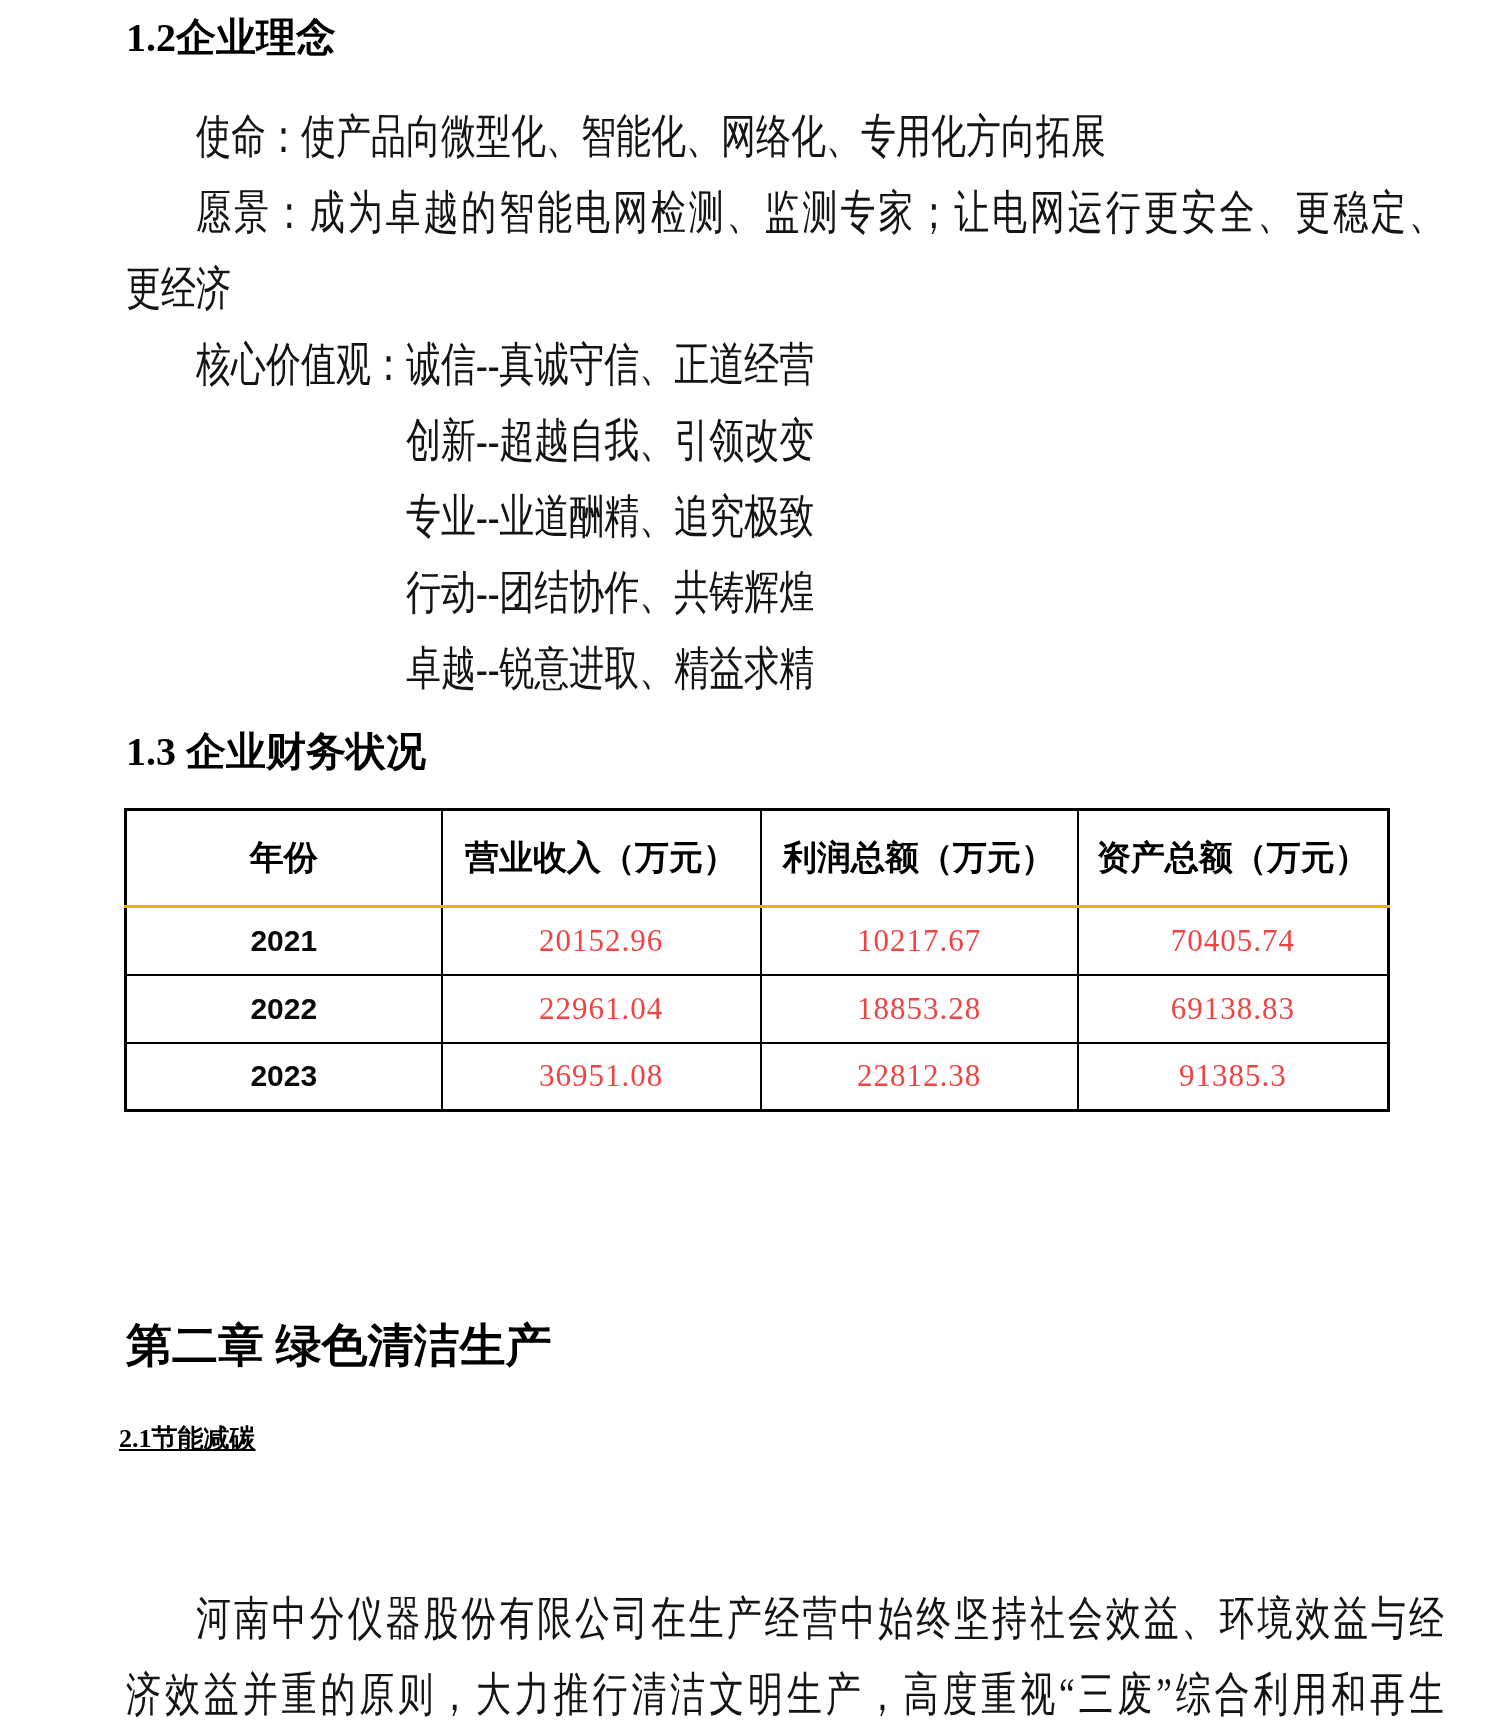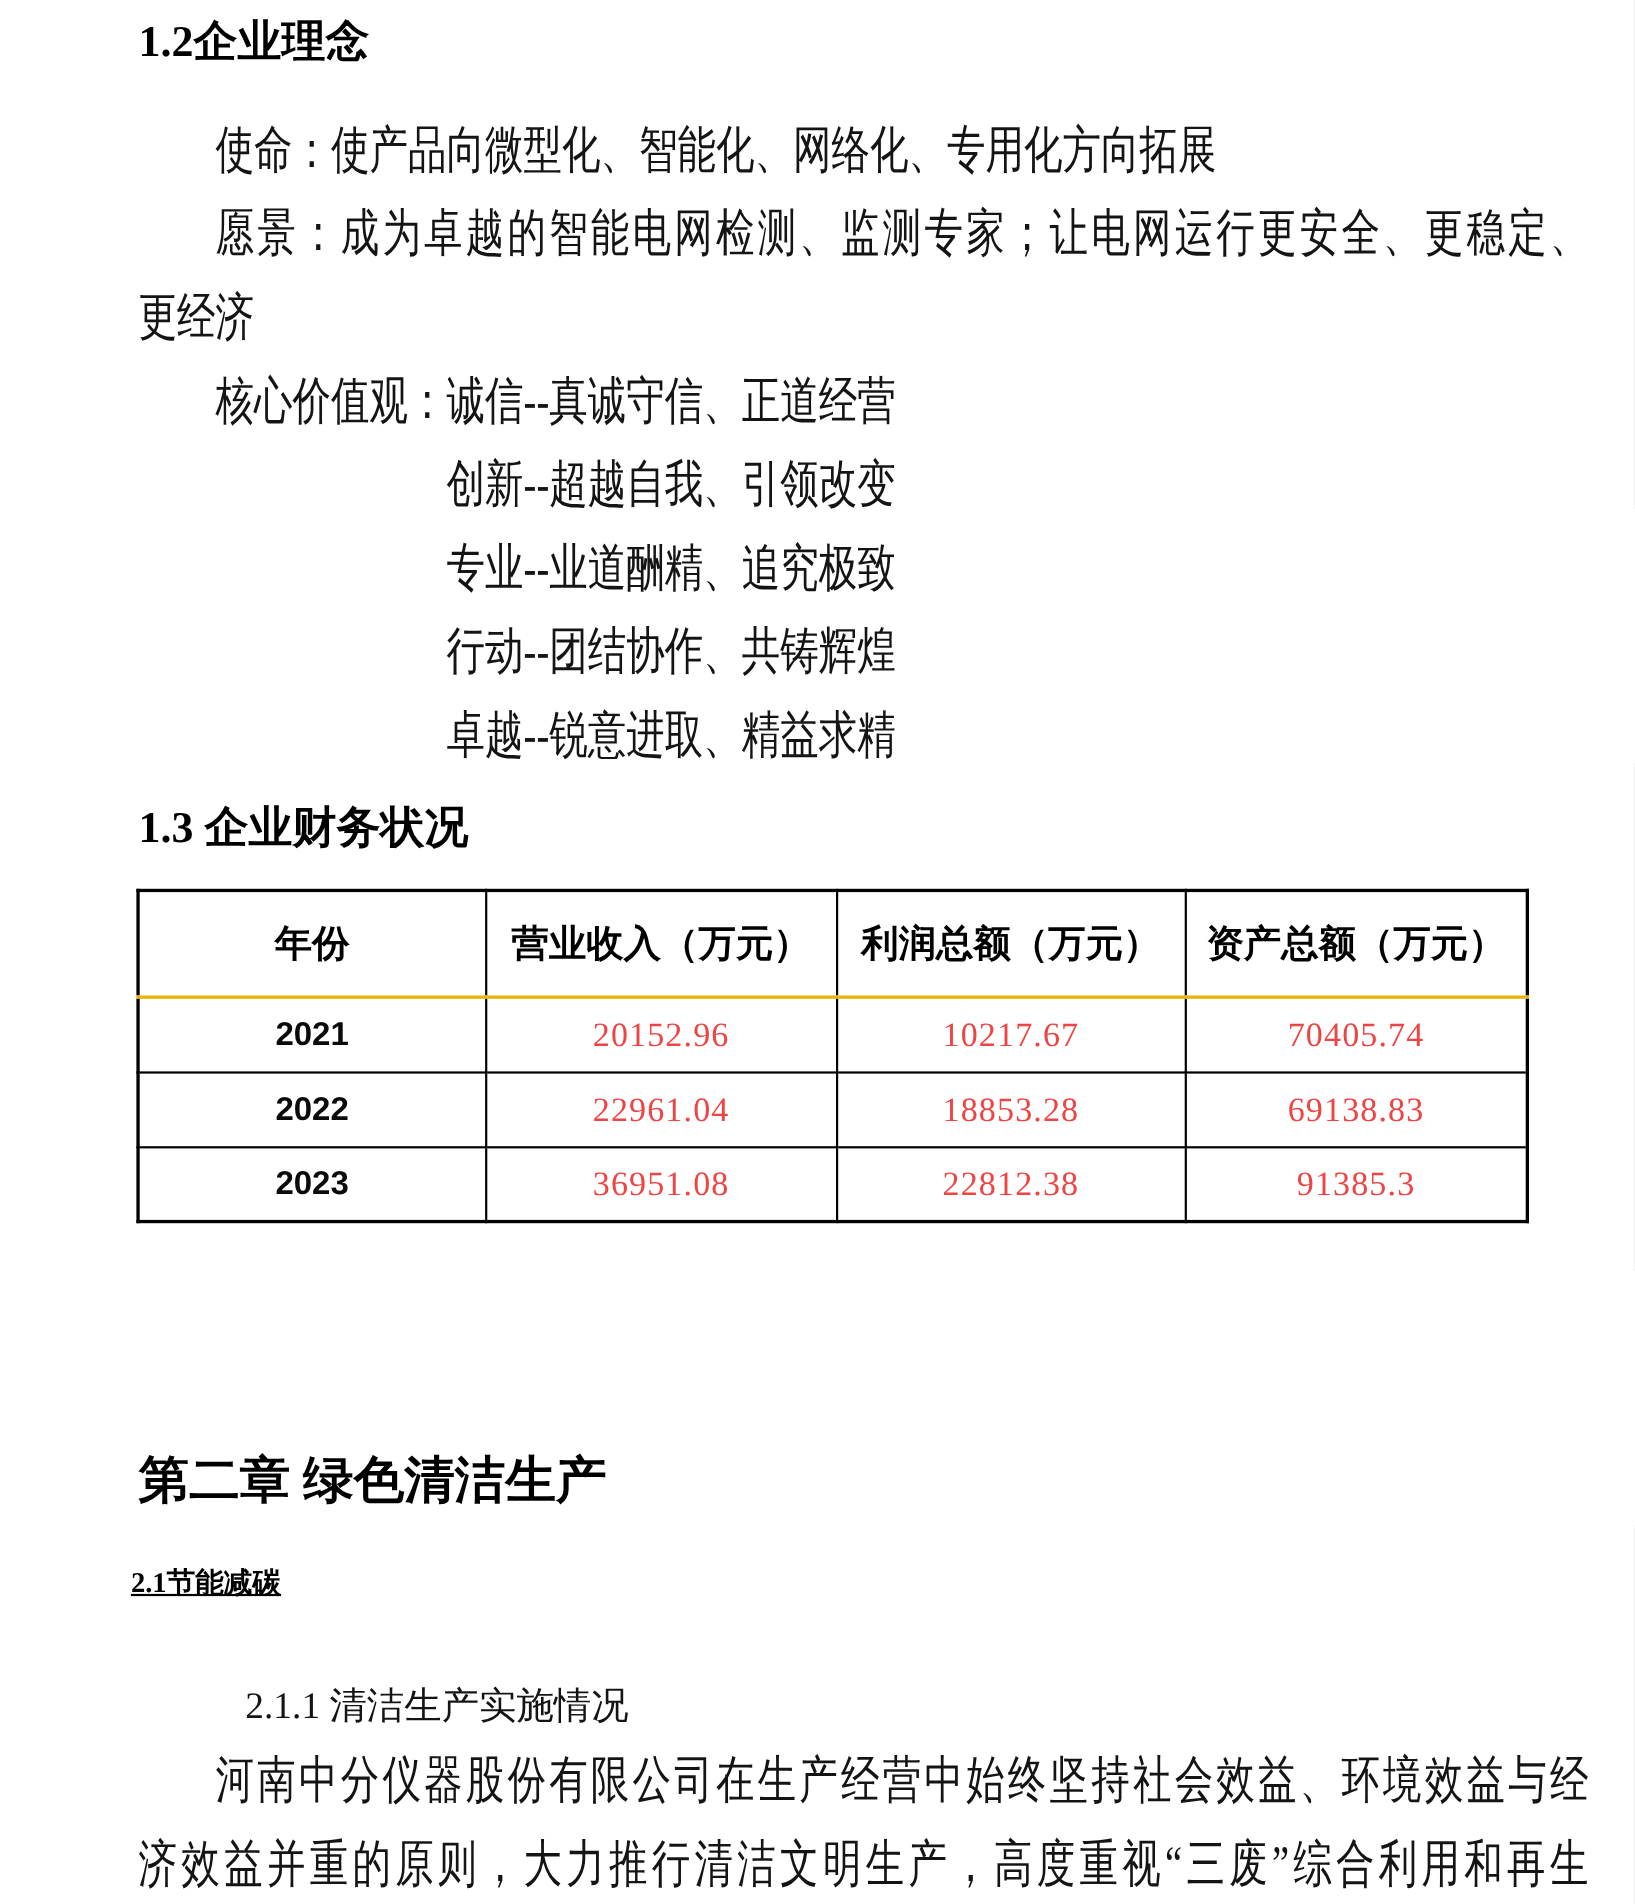--- a/index.html
+++ b/index.html
@@ -118,20 +118,19 @@
         <td class="num">22812.38</td>
         <td class="num">91385.3</td>
       </tr>
     </tbody>
   </table>
 
   <h1 id="h2ch" class="abs">第二章 绿色清洁生产</h1>
 
   <h2 id="h21" class="abs">2.1节能减碳</h2>
 
-  <div id="h211" class="abs">2.1.1 清洁生产实施情况</div>
 
   <div id="para" class="abs textcol">
     <div class="bline indent jfull">河南中分仪器股份有限公司在生产经营中始终坚持社会效益、环境效益与经</div>
     <div class="bline jfull">济效益并重的原则，大力推行清洁文明生产，高度重视“三废”综合利用和再生</div>
   </div>
 
 </div>
 
 </body></html>

